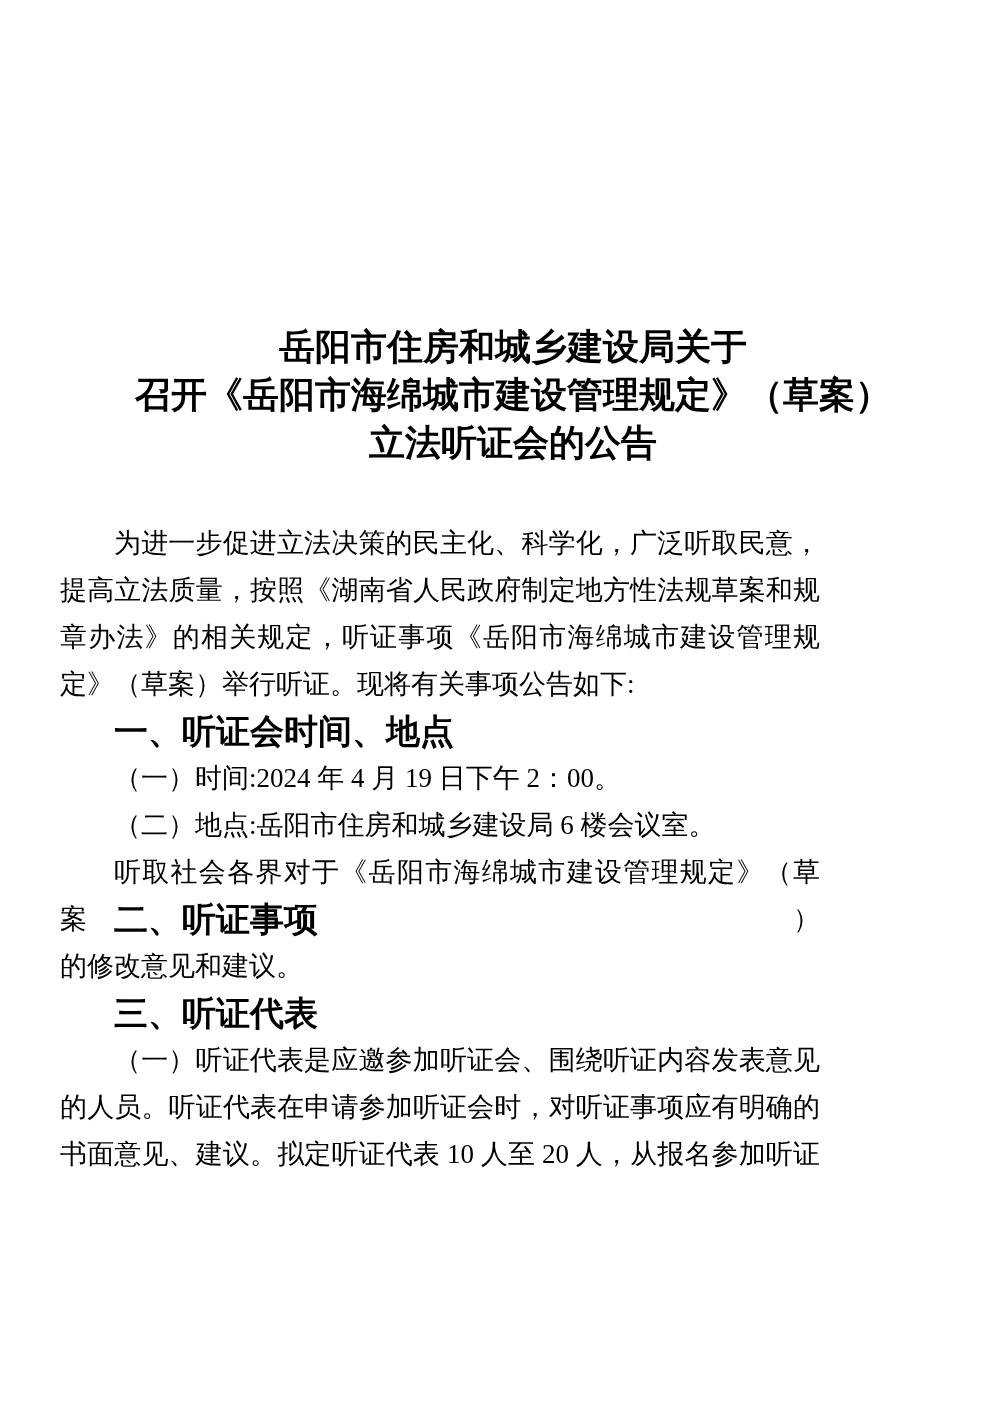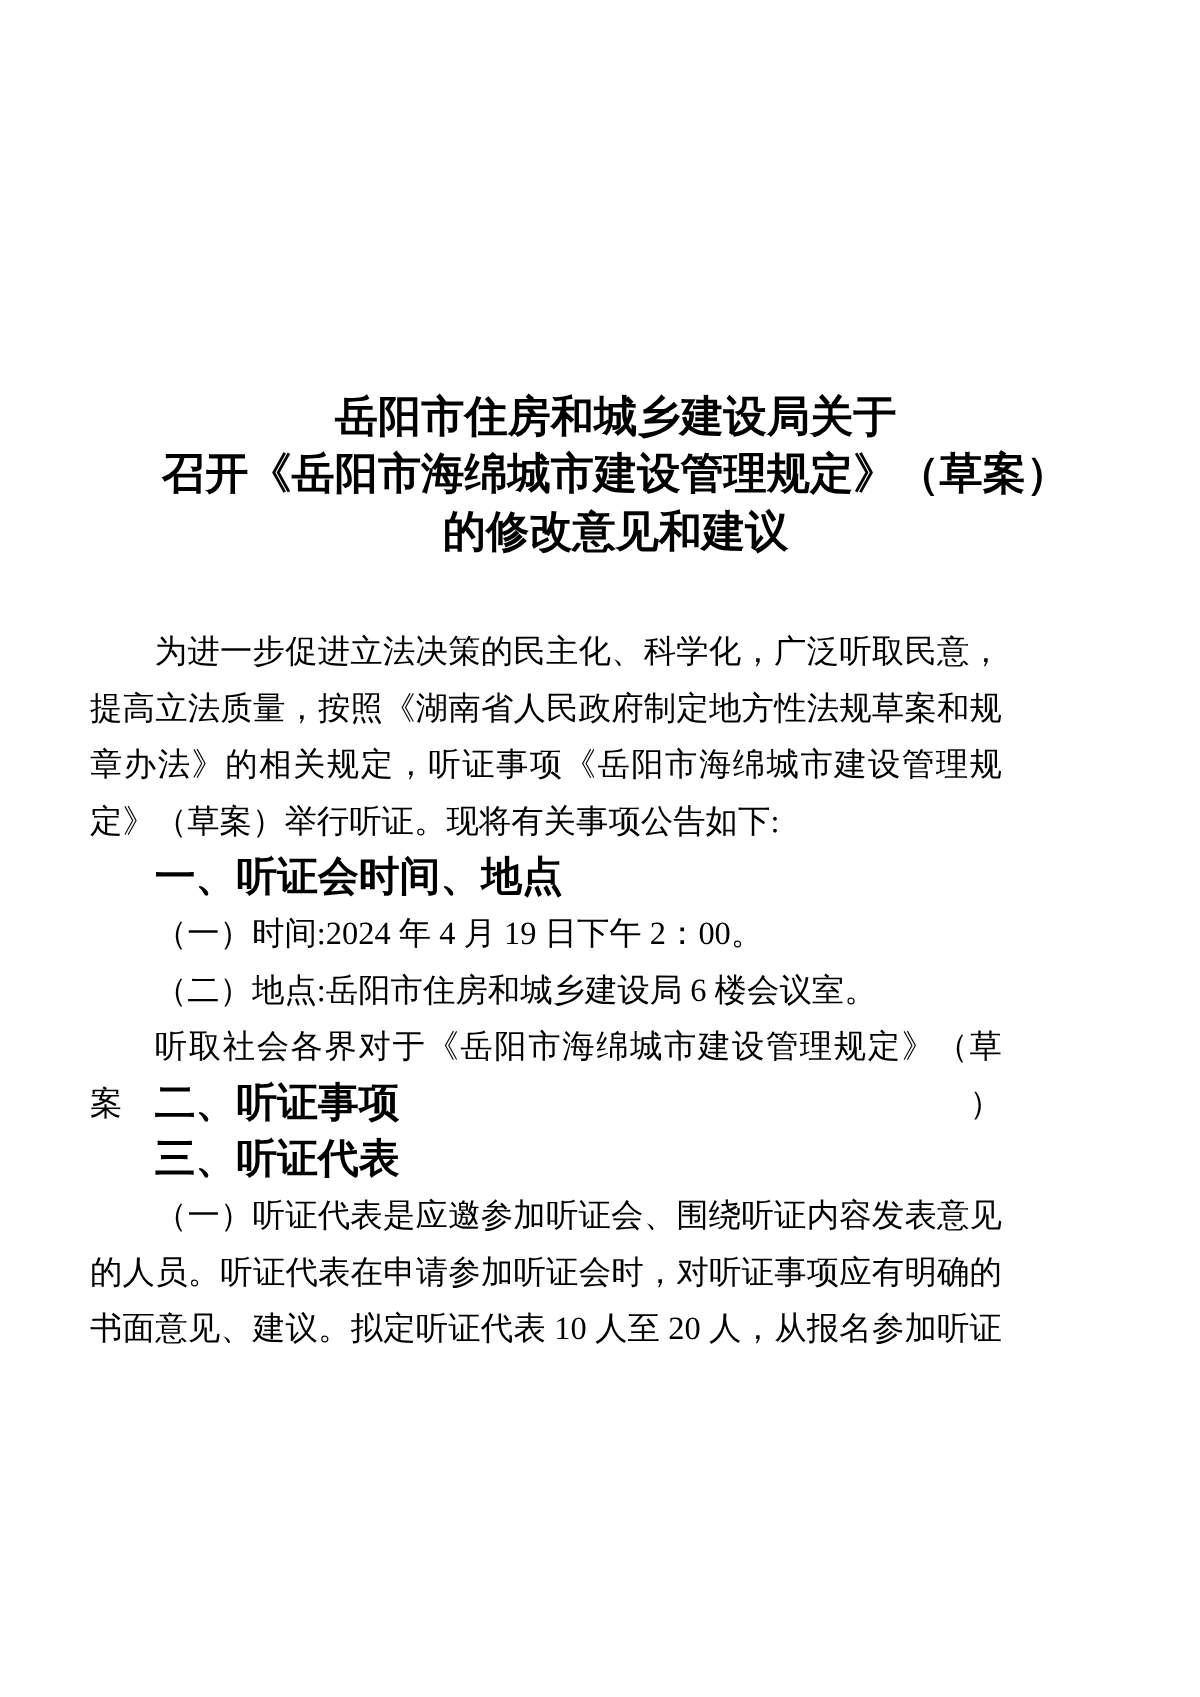--- a/index.html
+++ b/index.html
@@ -29,21 +29,21 @@
   .t-line {
     font-family: Liberation Sans, sans-serif;
     font-weight: 700;
     font-size: 36px;
     line-height: 48px;
     height: 48px;
     white-space: nowrap;
   }
   .body-block {
     margin-top: 53px;
-    margin-left: 75px;
+    margin-left: 60px;
     width: 760px;
   }
   .b-line {
     font-size: 27px;
     line-height: 47px;
     height: 47px;
     font-family: "Liberation Serif", "DejaVu Serif", serif;
     font-weight: 400;
   }
   .b-line.stretch {
@@ -61,32 +61,33 @@
   }
 </style>
 </head>
 <body>
 
 <div class="page">
 
   <div class="title-block">
     <div class="t-line">岳阳市住房和城乡建设局关于</div>
     <div class="t-line">召开《岳阳市海绵城市建设管理规定》（草案）</div>
-    <div class="t-line">的修改意见和建议</div>
+    <div class="t-line">立法听证会的公告</div>
   </div>
 
   <div class="body-block">
     <div class="b-line indent stretch">为进一步促进立法决策的民主化、科学化，广泛听取民意，</div>
     <div class="b-line stretch">提高立法质量，按照《湖南省人民政府制定地方性法规草案和规</div>
     <div class="b-line stretch">章办法》的相关规定，听证事项《岳阳市海绵城市建设管理规</div>
     <div class="b-line">定》（草案）举行听证。现将有关事项公告如下:</div>
     <div class="b-line heading indent">一、听证会时间、地点</div>
     <div class="b-line indent">（一）时间:2024 年 4 月 19 日下午 2：00。</div>
     <div class="b-line indent">（二）地点:岳阳市住房和城乡建设局 6 楼会议室。</div>
     <div class="b-line indent stretch">听取社会各界对于《岳阳市海绵城市建设管理规定》（草案）</div>
     <div class="b-line heading indent">二、听证事项</div>
+    <div class="b-line">的修改意见和建议。</div>
     <div class="b-line heading indent">三、听证代表</div>
     <div class="b-line indent stretch">（一）听证代表是应邀参加听证会、围绕听证内容发表意见</div>
     <div class="b-line stretch">的人员。听证代表在申请参加听证会时，对听证事项应有明确的</div>
     <div class="b-line stretch">书面意见、建议。拟定听证代表 10 人至 20 人，从报名参加听证</div>
   </div>
 
 </div>
 
 </body></html>

